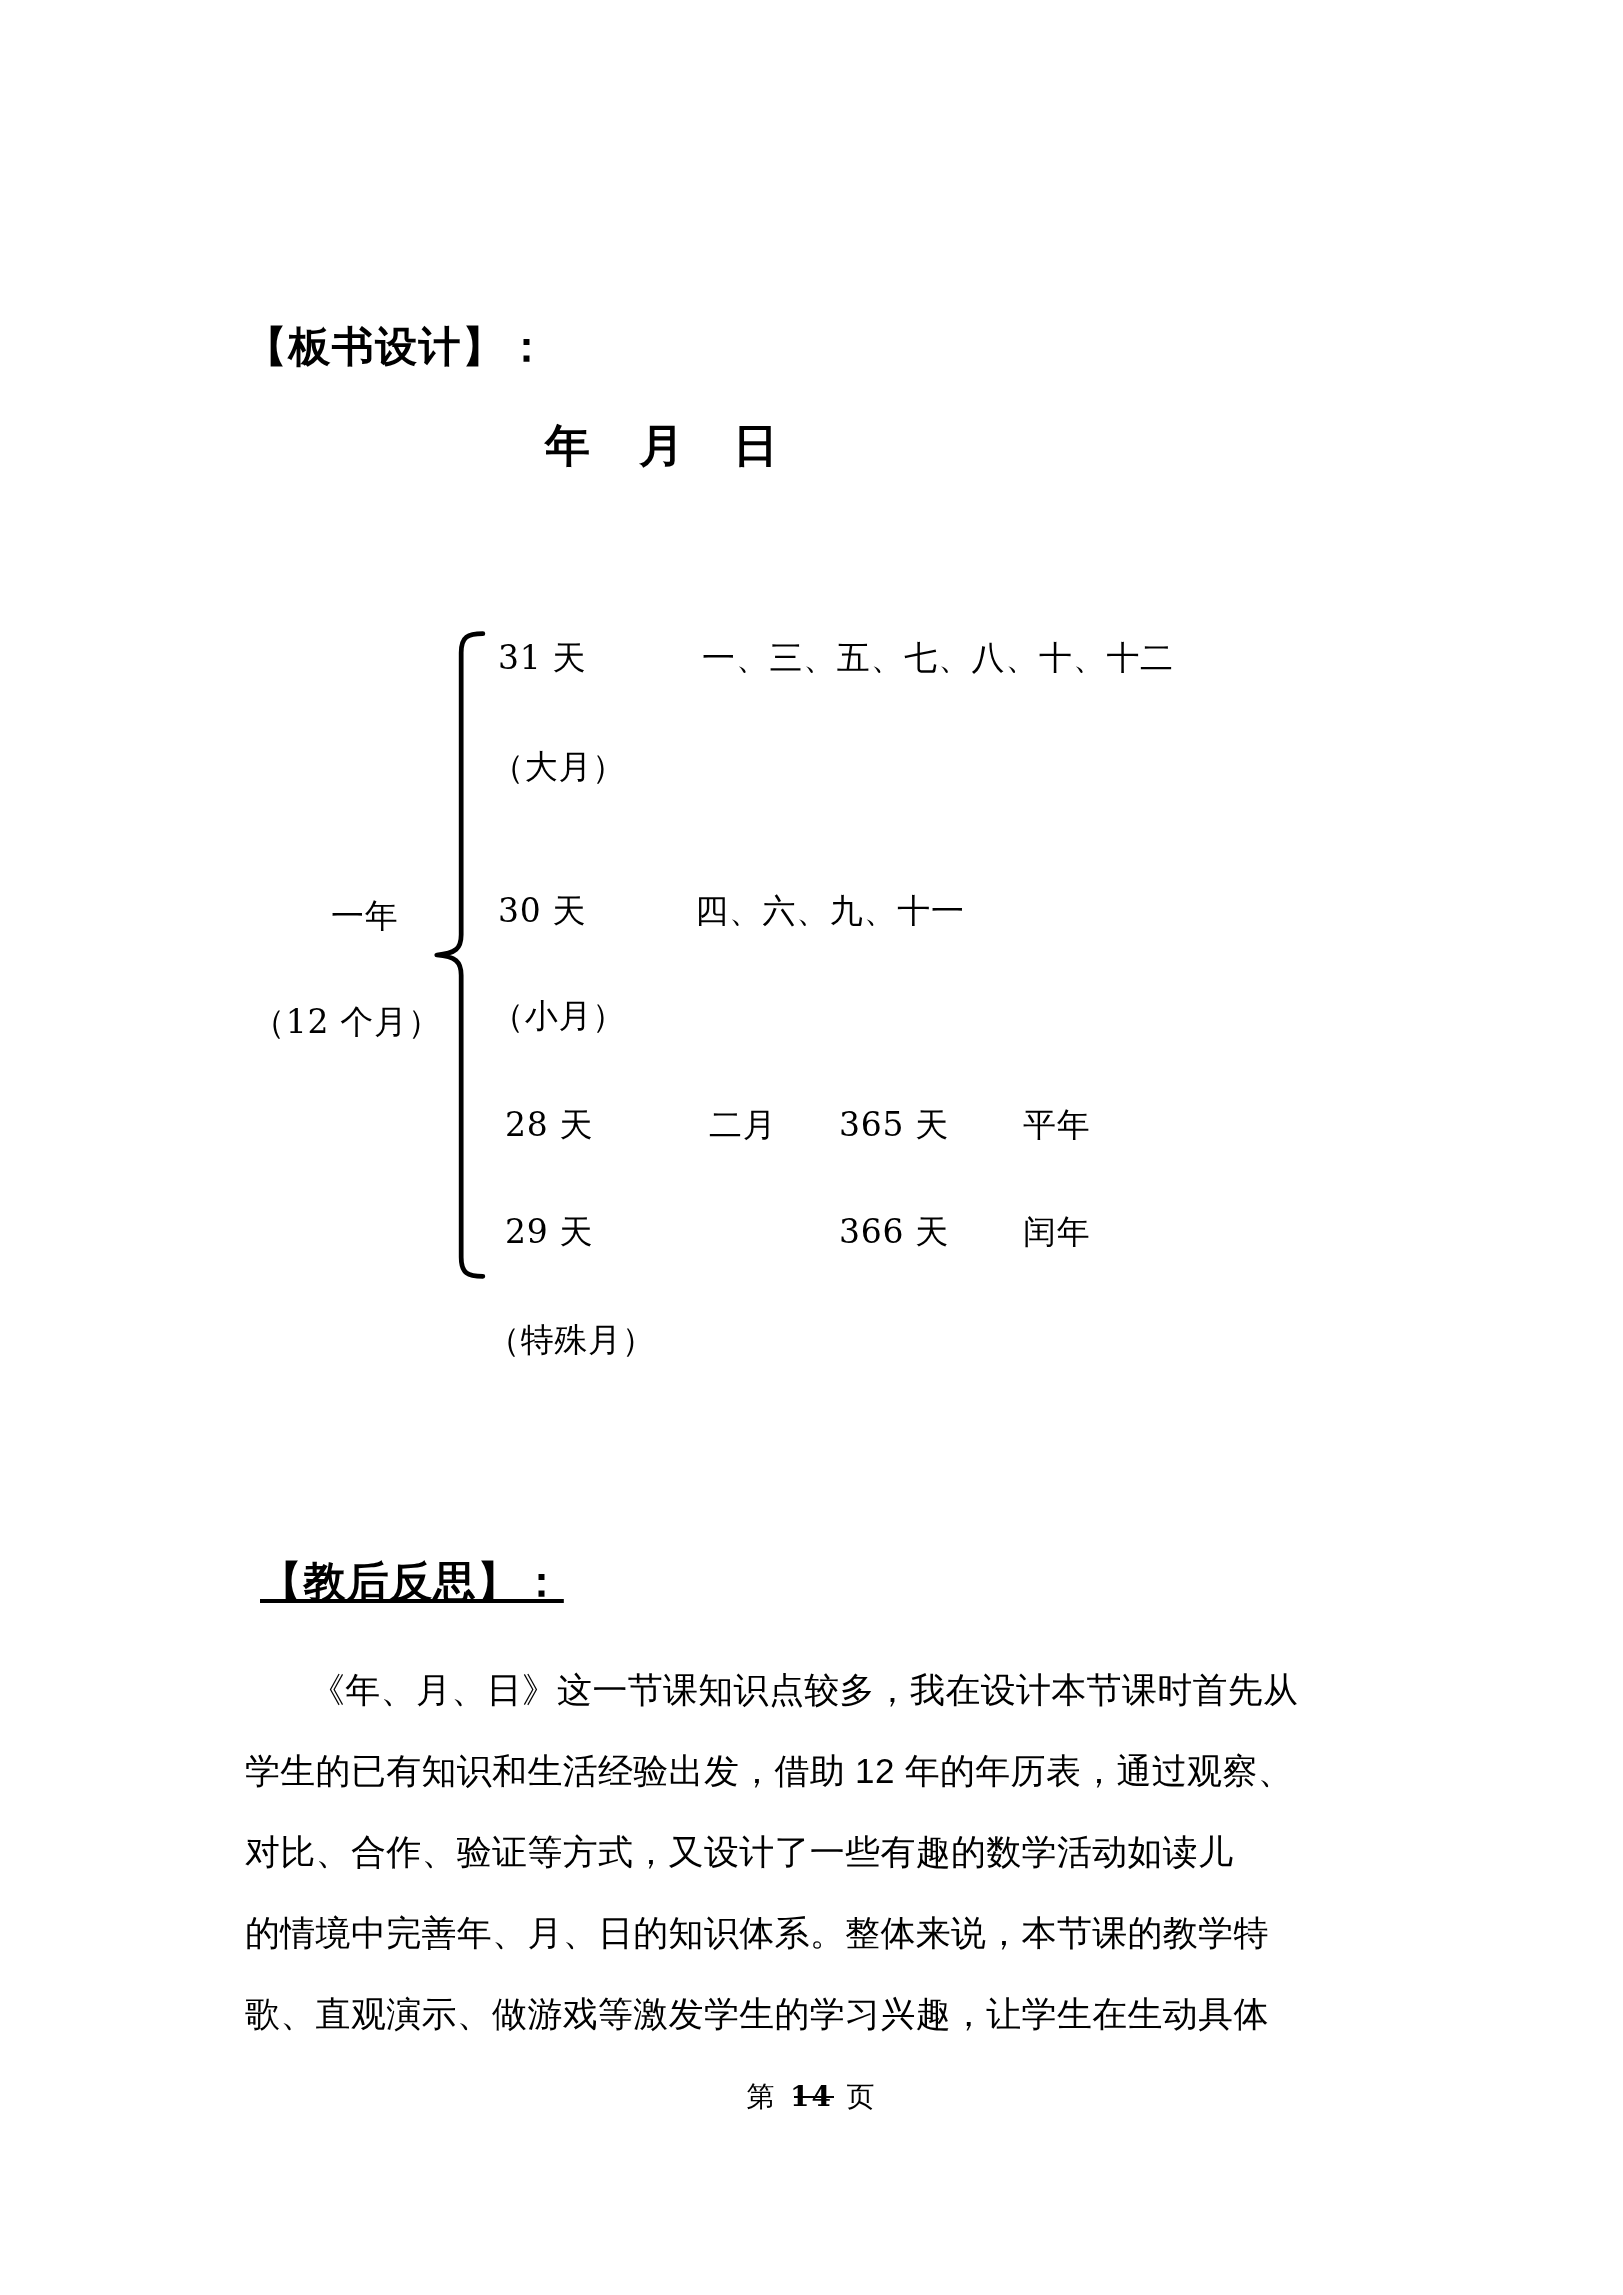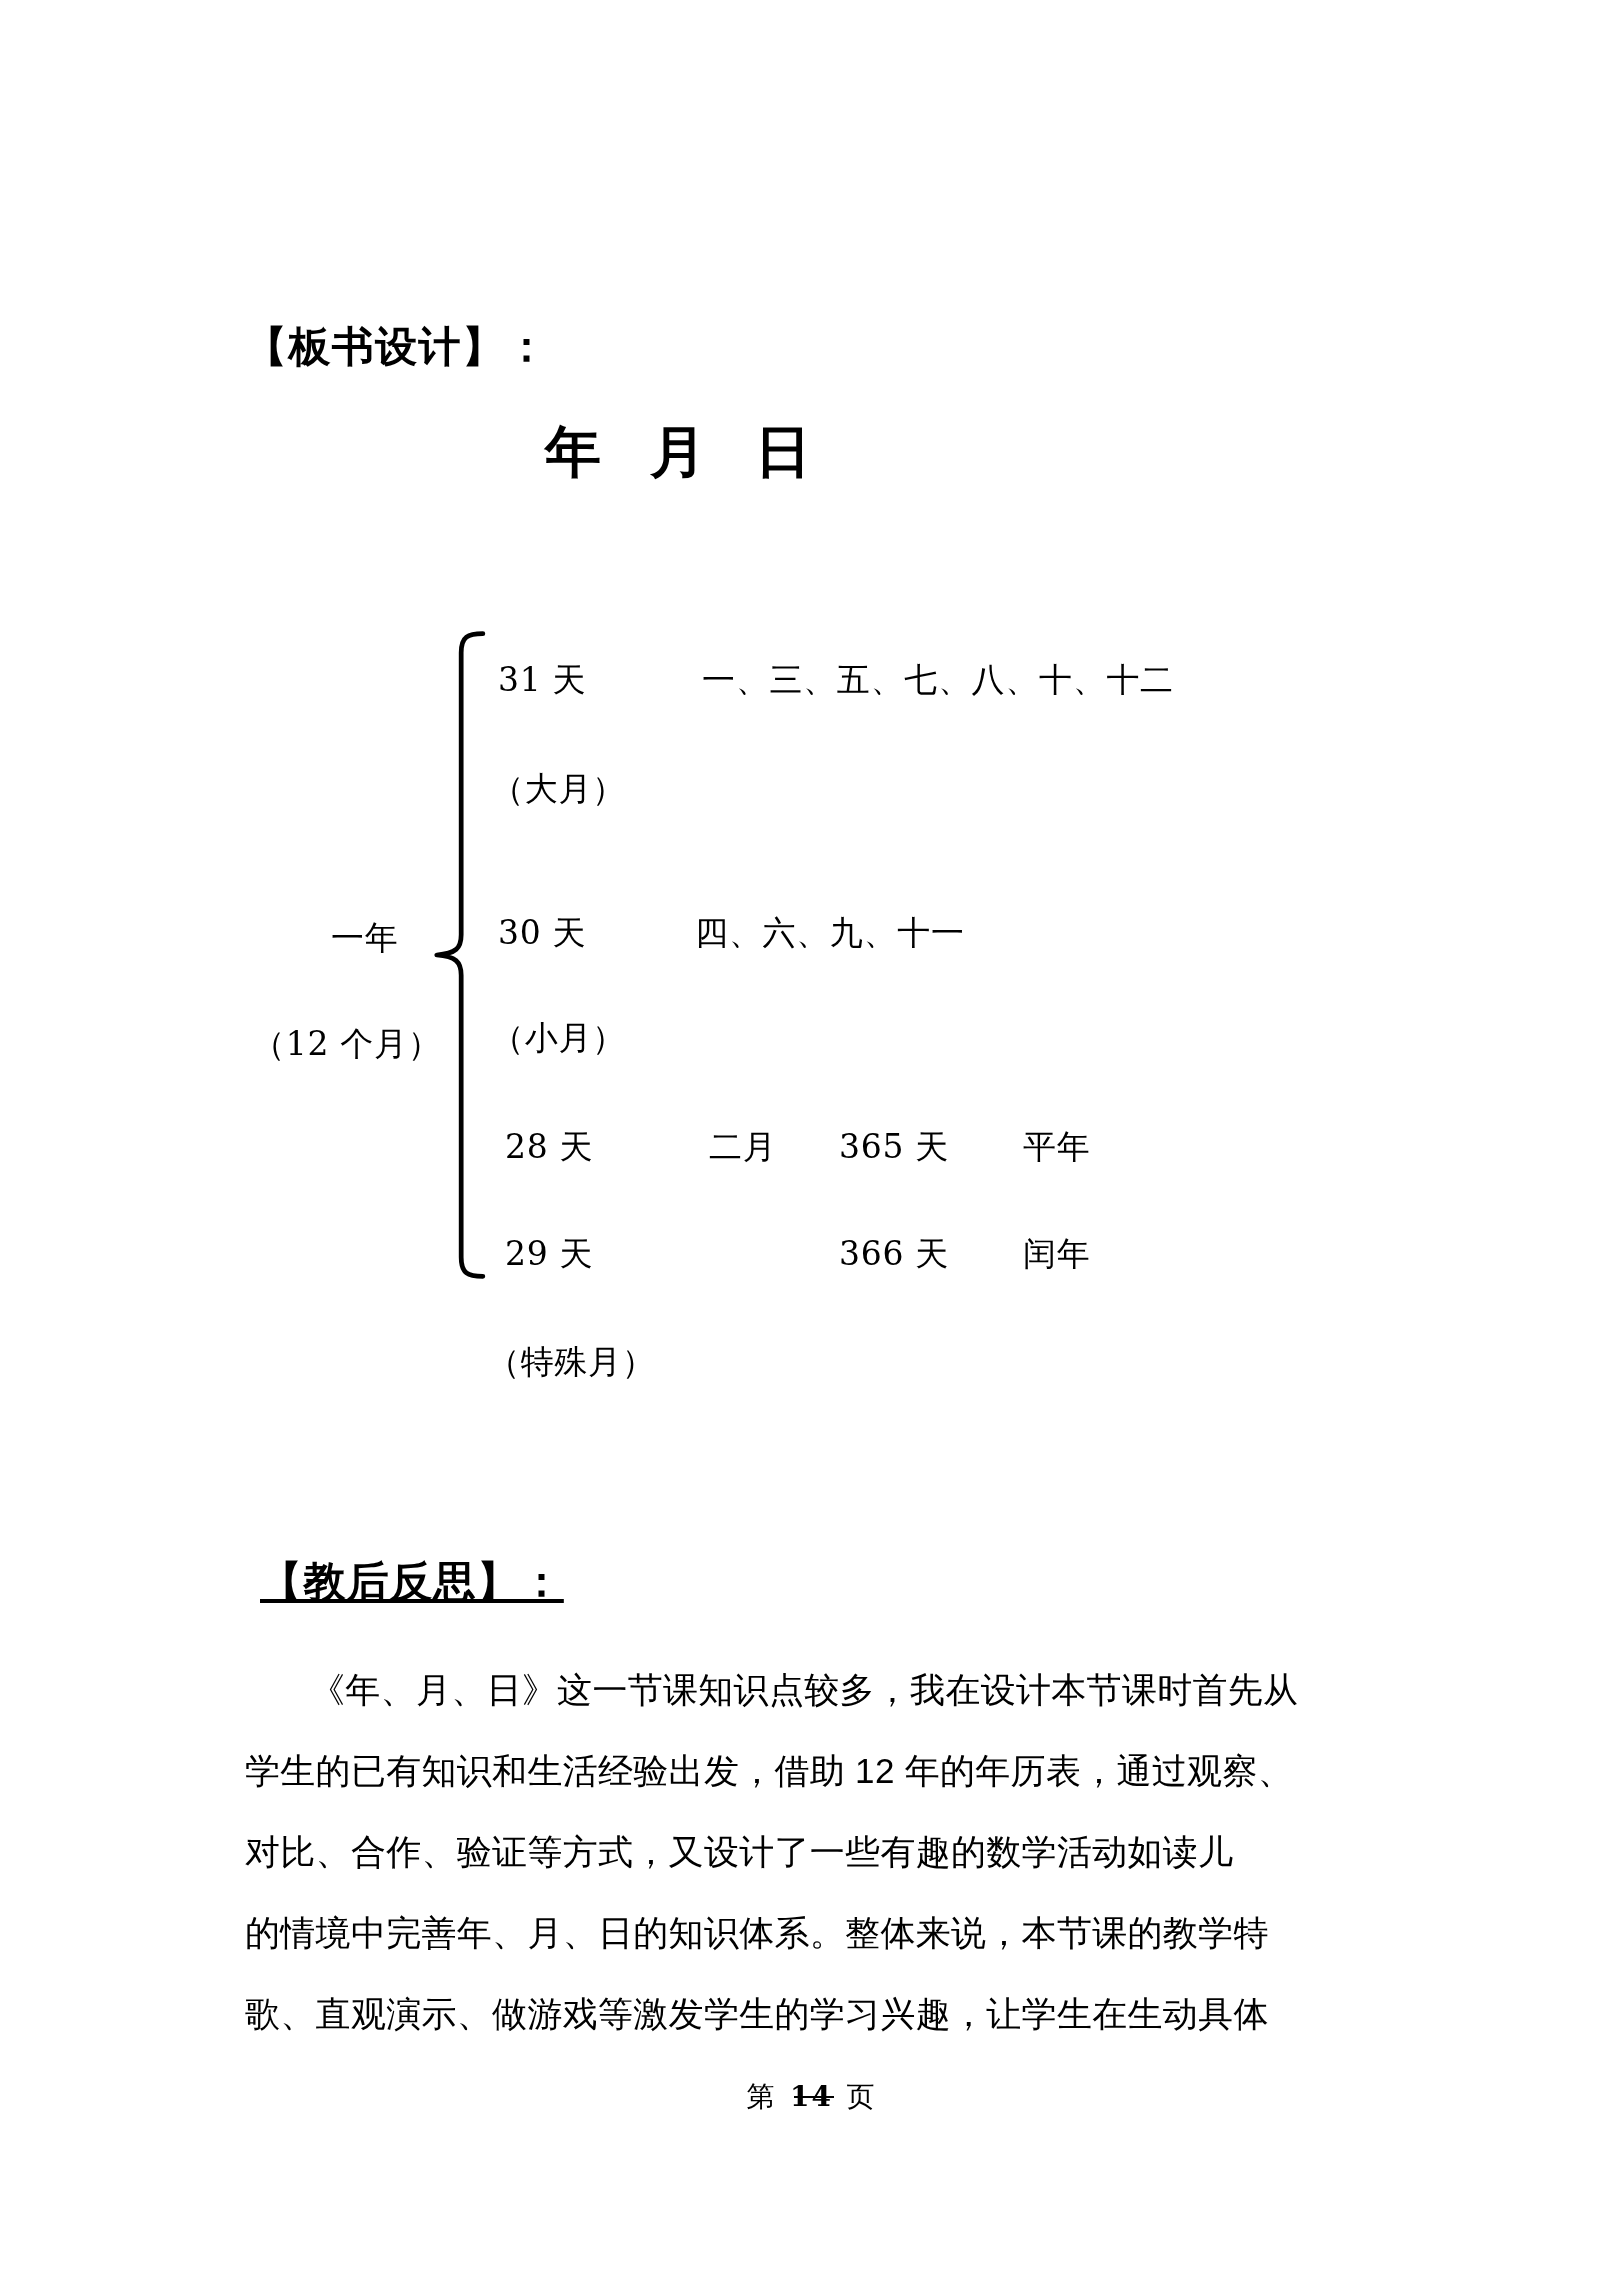--- a/index.html
+++ b/index.html
@@ -32,21 +32,21 @@
   #board-heading { left: 245px; top: 326px; }
   #reflection-heading { left: 260px; top: 1561px; text-decoration: underline; }
 
   
   .board-title {
     position: absolute;
     left: 545px;
     top: 423px;
     font-family: "DejaVu Serif", "Liberation Serif", serif;
     font-weight: bold;
-    font-size: 56px;
+    font-size: 45px;
     white-space: nowrap;
     line-height: 1;
   }
   .board-title .ch { display: inline-block; margin-right: 49px; }
   .board-title .ch:last-child { margin-right: 0; }
 
   
   .diagram {
     position: absolute;
     left: 0;
@@ -54,21 +54,20 @@
     width: 1623px;
     height: 818px;
   }
   .diag-text {
     position: absolute;
     font-family: "DejaVu Serif", "Liberation Serif", serif;
     font-size: 33px;
     line-height: 1;
     white-space: nowrap;
     letter-spacing: 0.7px;
-    margin-top: 22px;
   }
   .brace-svg {
     position: absolute;
     left: 430px;
     top: 13.6px;
   }
 
   
   #label-one-year   { left: 331px; top: 285px; }
   #label-twelve-mo  { left: 252px; top: 391px; }

